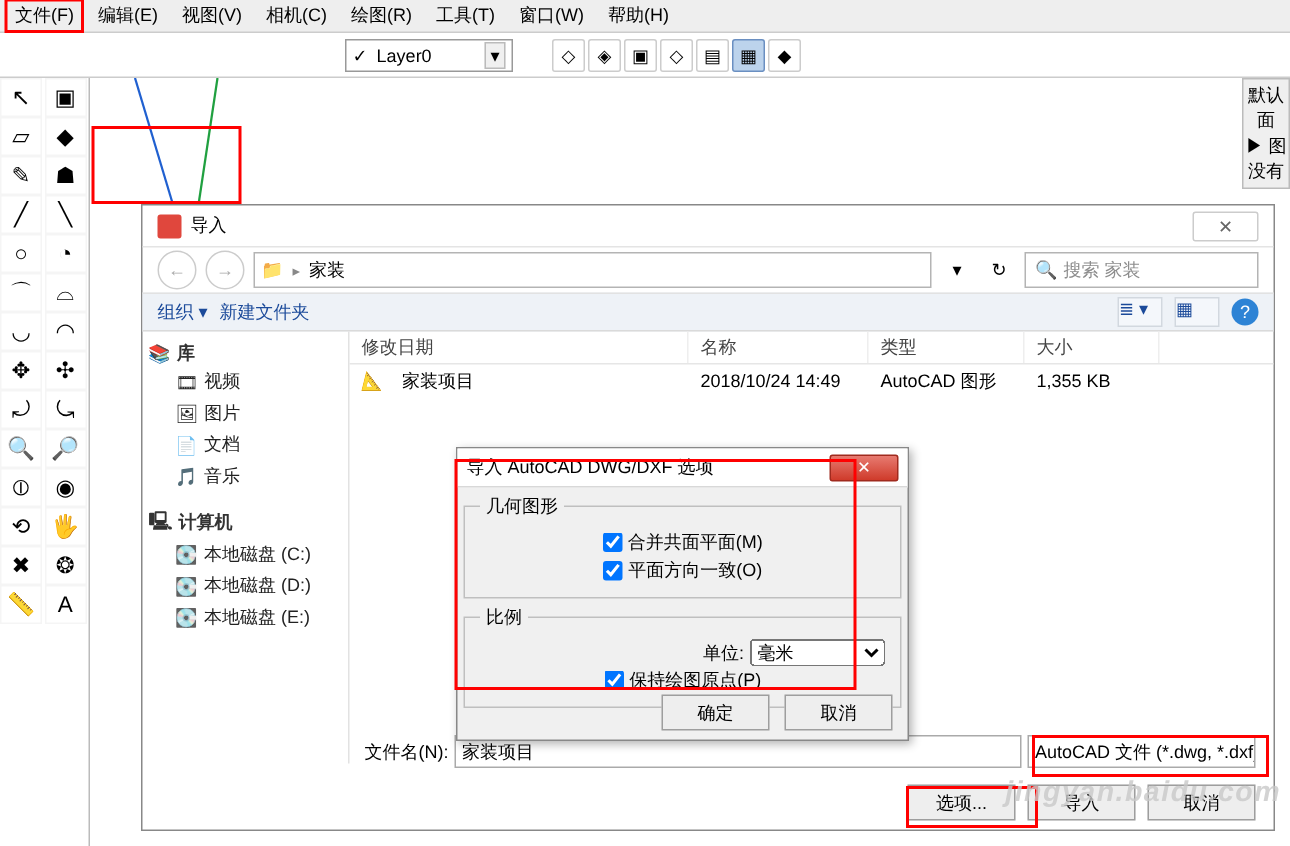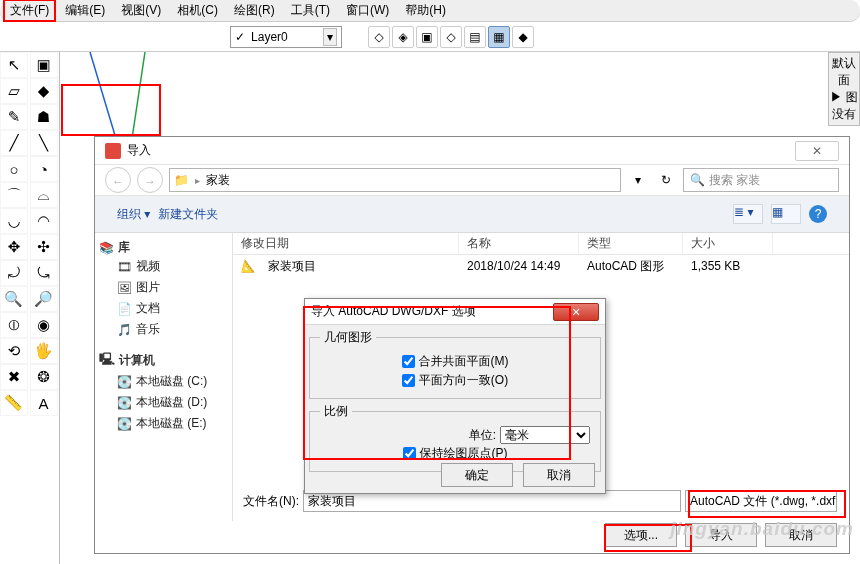--- a/index.html
+++ b/index.html
@@ -1,19 +1,19 @@
 <!DOCTYPE html>
 <html><head>
 <meta charset="utf-8">
 <style>
   * { box-sizing: border-box; margin: 0; padding: 0; font-family: "Microsoft YaHei", Tahoma, Arial, sans-serif; font-size: 12px; }
   body { width: 860px; height: 564px; background: #fff; position: relative; overflow: hidden; user-select: none; }
 
   
-  .menubar { height: 22px; background: #eee; border-bottom: 1px solid #ccc; display: flex; align-items: center; padding: 0 4px; border-radius: 10px; }
+  .menubar { height: 22px; background: #eee; border-bottom: 1px solid #ccc; display: flex; align-items: center; padding: 0 4px; }
   .menuitem { padding: 2px 6px; margin-right: 4px; cursor: pointer; }
   .redbox { outline: 2px solid #f00; outline-offset: -1px; }
 
   
   .layerbar { height: 30px; border-bottom: 1px solid #ccc; display: flex; align-items: center; padding-left: 230px; gap: 8px; }
   .layercombo { width: 112px; height: 22px; border: 1px solid #999; background: #fff; display: flex; align-items: center; padding: 0 4px; gap: 6px; }
   .layercombo .arrow { margin-left: auto; background: #f0f0f0; border: 1px solid #bbb; width: 14px; height: 18px; display:flex;align-items:center;justify-content:center;}
   .toolicons { display: flex; gap: 2px; margin-left: 18px; }
   .toolicons span { width: 22px; height: 22px; border: 1px solid #ccc; display: inline-flex; align-items: center; justify-content: center; border-radius: 2px; background:#fff; }
   .toolicons span.active { background: #bcd3ec; border-color: #6a8fc1; }
@@ -35,21 +35,21 @@
   .dlgImport .titlebar { height: 28px; border-bottom: 1px solid #e4e4e4; display: flex; align-items: center; padding: 0 10px; }
   .dlgImport .titlebar .ticon { width: 16px; height: 16px; background: #e0473d; border-radius: 2px; margin-right: 6px; }
   .dlgImport .closeX { margin-left: auto; width: 44px; height: 20px; border: 1px solid #ccc; border-radius: 2px; text-align: center; line-height: 18px; color: #666; }
   .dlgImport .navrow { height: 30px; display: flex; align-items: center; padding: 4px 10px; gap: 6px; }
   .navbtn { width: 26px; height: 26px; border: 1px solid #ccc; border-radius: 13px; display:flex;align-items:center;justify-content:center; color:#aaa;}
   .pathbox { flex: 1; height: 24px; border: 1px solid #b4b4b4; display: flex; align-items: center; padding: 0 4px; gap: 6px; background:#fff;}
   .pathbox .sep::after { content: "▸"; color: #888; font-size: 10px; }
   .navarrows { width: 22px; display:flex;align-items:center;justify-content:center; }
   .searchbox { width: 156px; height: 24px; border: 1px solid #b4b4b4; display: flex; align-items: center; padding: 0 6px; color: #8c8c8c; }
   .searchbox .sicon { margin-right: 4px; }
-  .orgrow { height: 38px; background: #eef2f7; border-top: 1px solid #e2e2e2; border-bottom: 1px solid #dadada; display: flex; align-items: center; padding: 0 22px; gap: 8px; }
+  .orgrow { height: 26px; background: #eef2f7; border-top: 1px solid #e2e2e2; border-bottom: 1px solid #dadada; display: flex; align-items: center; padding: 0 10px; gap: 8px; }
   .orgrow span { color: #1b4a9a; }
   .orgrow .spacer { flex: 1; }
   .orgrow .rbtn { width: 30px; height: 20px; border: 1px solid #d2d8df; background:#f4f7fb; }
   .orgrow .help { width: 18px; height: 18px; border-radius: 9px; background: #2d83d5; color: #fff; text-align: center; line-height: 18px; }
 
   .filepane { display: flex; height: 288px; }
   .treed { width: 138px; border-right: 1px solid #e2e2e2; padding: 6px 4px; overflow:hidden;}
   .treed .grp { margin-bottom: 10px; }
   .treed .hdr { color: #333; font-weight: bold; display: flex; align-items: center; gap: 4px; }
   .treed .hdr.fav::before { content:"★"; color:#f5b91c;}

